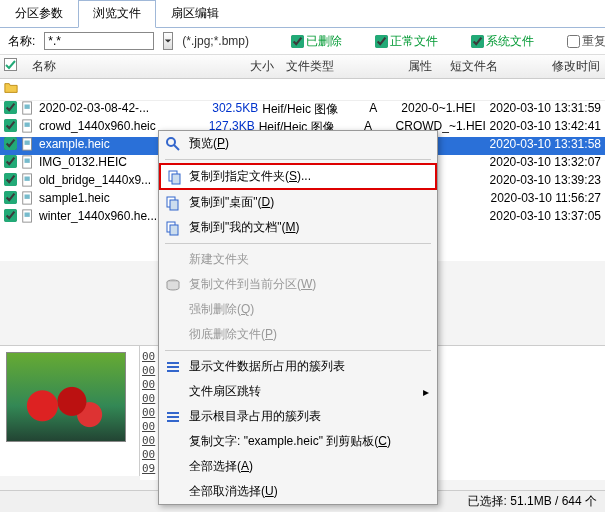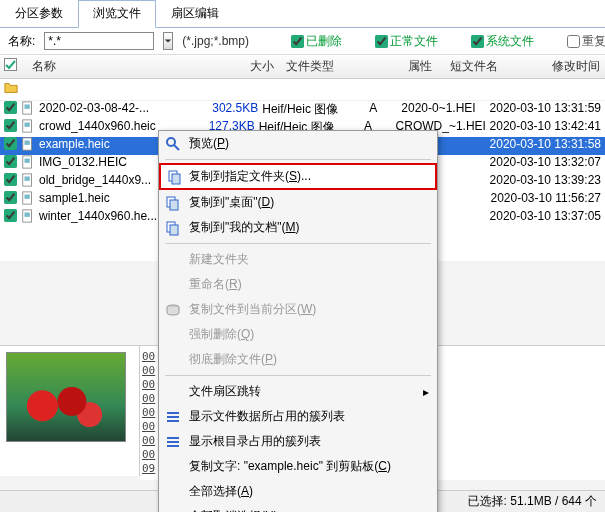--- a/index.html
+++ b/index.html
@@ -232,52 +232,49 @@
           <rect x="5" y="5" width="8" height="10" fill="#cde" stroke="#36c"></rect>
         </svg>
       </span>
     <span><span>复制到"我的文档"</span>(<u>M</u>)</span>
   </div>
   <div class="menu-sep"></div>
   <div class="menu-item disabled">
       <span>新建文件夹</span>
     </div>
   <div class="menu-item disabled">
-      <span><span>重命名</span>(<u>R</u>)</span>
-    </div>
-  <div class="menu-item disabled">
     <span class="mico">
         <svg width="16" height="16" viewBox="0 0 16 16">
           <ellipse cx="8" cy="5" rx="6" ry="2" fill="#ccc" stroke="#999"></ellipse>
           <path d="M2 5v6a6 2 0 0 0 12 0V5" fill="#ddd" stroke="#999"></path>
         </svg>
       </span>
     <span><span>复制文件到当前分区</span>(<u>W</u>)</span>
   </div>
   <div class="menu-item disabled">
       <span><span>强制删除</span>(<u>Q</u>)</span>
     </div>
   <div class="menu-item disabled">
       <span><span>彻底删除文件</span>(<u>P</u>)</span>
     </div>
   <div class="menu-sep"></div>
-  <div class="menu-item">
-      <span>文件扇区跳转</span>
-      <span style="margin-left:auto">▸</span>
-    </div>
   <div class="menu-item">
     <span class="mico">
         <svg width="16" height="16" viewBox="0 0 16 16">
           <rect x="2" y="3" width="12" height="2" fill="#36c"></rect>
           <rect x="2" y="7" width="12" height="2" fill="#36c"></rect>
           <rect x="2" y="11" width="12" height="2" fill="#36c"></rect>
         </svg>
       </span>
     <span>显示文件数据所占用的簇列表</span>
   </div>
+  <div class="menu-item">
+      <span>文件扇区跳转</span>
+      <span style="margin-left:auto">▸</span>
+    </div>
   <div class="menu-item">
     <span class="mico">
         <svg width="16" height="16" viewBox="0 0 16 16">
           <rect x="2" y="3" width="12" height="2" fill="#36c"></rect>
           <rect x="2" y="7" width="12" height="2" fill="#36c"></rect>
           <rect x="2" y="11" width="12" height="2" fill="#36c"></rect>
         </svg>
       </span>
     <span>显示根目录占用的簇列表</span>
   </div>

